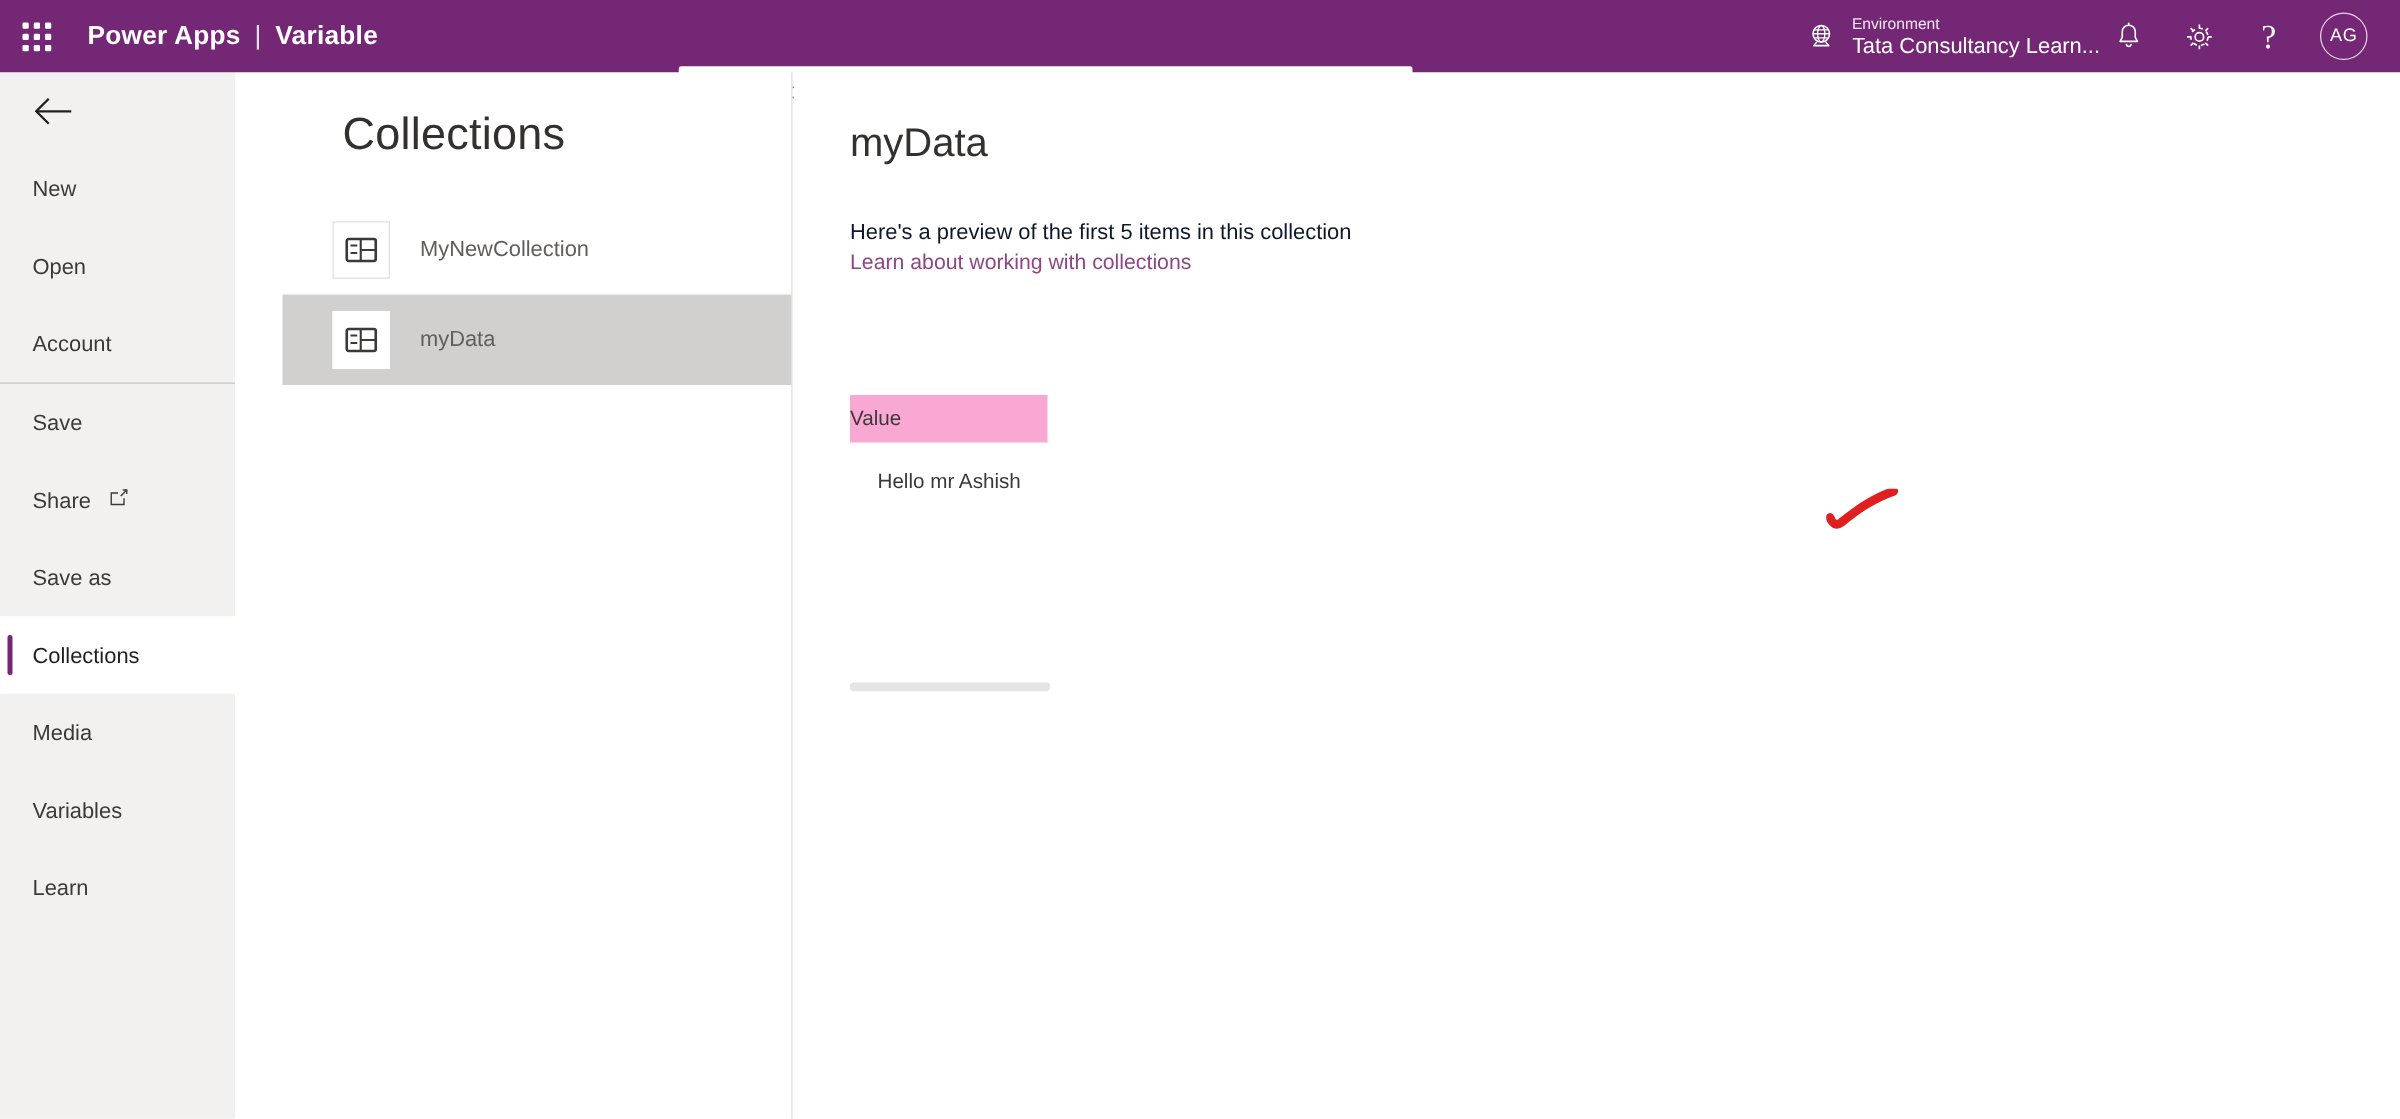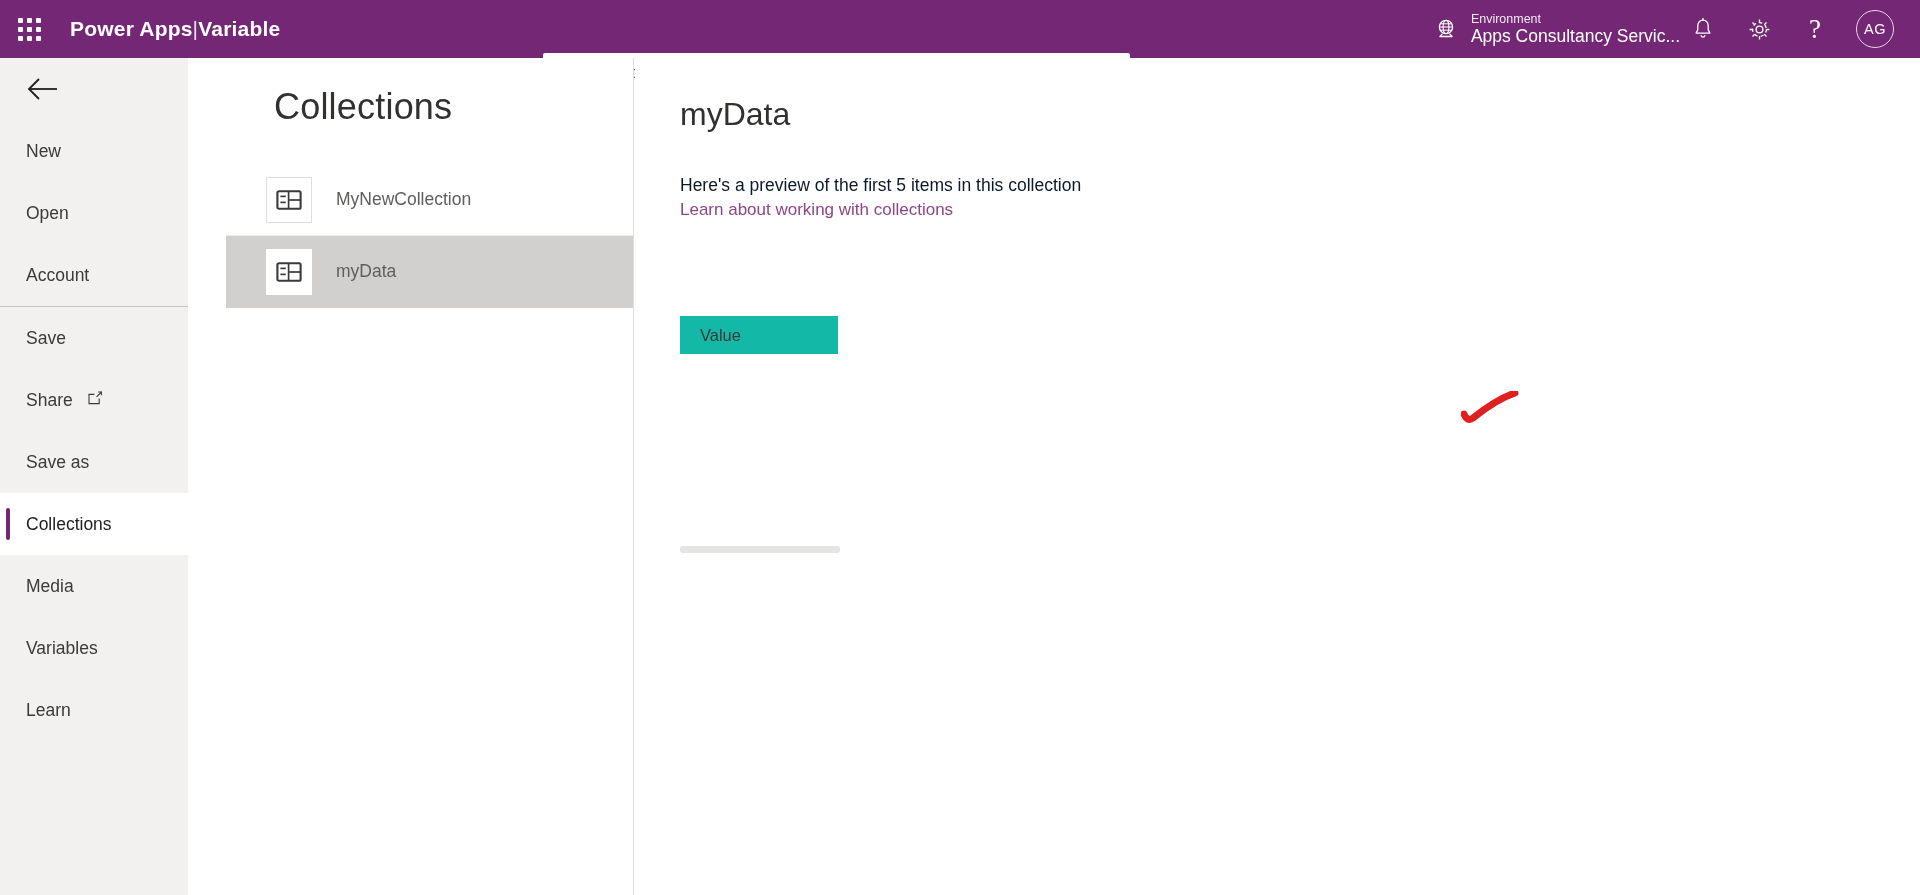--- a/index.html
+++ b/index.html
@@ -43,20 +43,21 @@
 
   .brand {
     color: #ffffff;
     font-size: 21px;
     font-weight: bold;
     letter-spacing: .2px;
     white-space: nowrap;
     margin-left: 12px;
     display: flex;
     align-items: flex-end;
+    gap: 11px;
   }
   .brand .divider-pipe {
     font-weight: 400;
     opacity: .85;
   }
 
   .search-wrap {
     position: absolute;
     left: 543px;
     top: 9px;
@@ -260,25 +261,24 @@
     text-decoration: none;
   }
 
   .tbl-wrap {
     position: absolute;
     top: 258px;
     left: 45px;
     width: 160px;
   }
   .tbl-head {
-    background: #14b8a6;
+    background: #f9a8d4;
     height: 38px;
     display: flex;
     align-items: center;
-    padding-left: 20px;
     font-size: 16.5px;
     color: #3b3a39;
     border-right: 2px solid #ffffff;
   }
   .tbl-cell {
     height: 44px;
     display: flex;
     align-items: center;
     padding-left: 22px;
     font-size: 16.5px;
@@ -342,21 +342,21 @@
       <circle cx="13" cy="11" r="6.6" fill="none" stroke="#ffffff" stroke-width="1.3"></circle>
       <ellipse cx="13" cy="11" rx="2.9" ry="6.6" fill="none" stroke="#ffffff" stroke-width="1.1"></ellipse>
       <line x1="6.4" y1="11" x2="19.6" y2="11" stroke="#ffffff" stroke-width="1.1"></line>
       <line x1="7.3" y1="7.8" x2="18.7" y2="7.8" stroke="#ffffff" stroke-width="1"></line>
       <line x1="7.3" y1="14.2" x2="18.7" y2="14.2" stroke="#ffffff" stroke-width="1"></line>
       <path d="M7 20.5 L19 20.5" stroke="#ffffff" stroke-width="1.3" stroke-linecap="round"></path>
       <path d="M9.5 17.6 L7 20.5 M16.5 17.6 L19 20.5" stroke="#ffffff" stroke-width="1.2"></path>
     </svg>
     <div class="env-text">
       <span class="env-label">Environment</span>
-      <span class="env-name">Apps Consultancy Servic...</span>
+      <span class="env-name">Tata Consultancy Learn...</span>
     </div>
   </div>
 
   <div class="topbar-icons">
     <div class="tb-btn">
       <svg width="22" height="24" viewBox="0 0 22 24">
         <path d="M11 3.2c-3.1 0-5.2 2.3-5.2 5.3v4.3l-1.7 3.3h13.8l-1.7-3.3V8.5c0-3-2.1-5.3-5.2-5.3z" fill="none" stroke="#ffffff" stroke-width="1.3" stroke-linejoin="round"></path>
         <path d="M9.1 18.6c.3 1 1 1.6 1.9 1.6s1.6-.6 1.9-1.6" fill="none" stroke="#ffffff" stroke-width="1.3" stroke-linecap="round"></path>
         <line x1="11" y1="1.6" x2="11" y2="3.2" stroke="#ffffff" stroke-width="1.3" stroke-linecap="round"></line>
       </svg>
@@ -466,19 +466,20 @@
 <div class="detail">
 
   <div class="detail-title">myData</div>
 
   <div class="detail-sub">Here's a preview of the first 5 items in this collection</div>
 
   <a class="detail-link">Learn about working with collections</a>
 
   <div class="tbl-wrap">
     <div class="tbl-head">Value</div>
+    <div class="tbl-cell">Hello mr Ashish</div>
     <div class="h-scroll"></div>
   </div>
 
   <svg class="annot" width="60" height="38" viewBox="0 0 60 38">
     <path d="M3,23 C5,28 8,30 12,27 C22,19 36,8 54,2" fill="none" stroke="#e02020" stroke-width="7" stroke-linecap="round" stroke-linejoin="round"></path>
   </svg>
 </div>
 
 </body></html>

